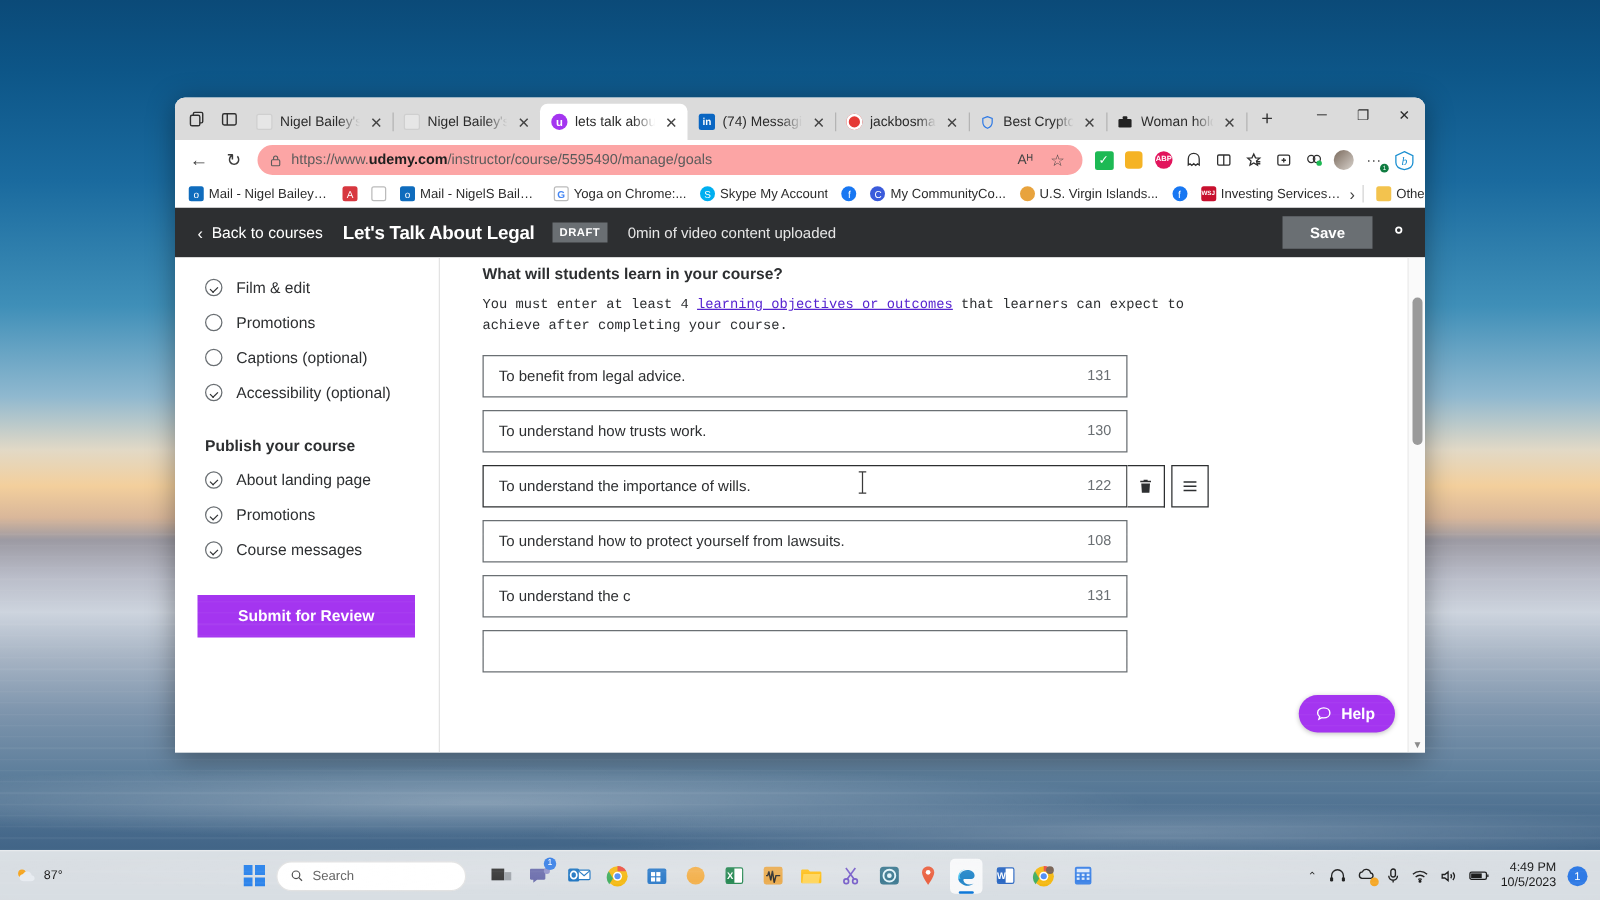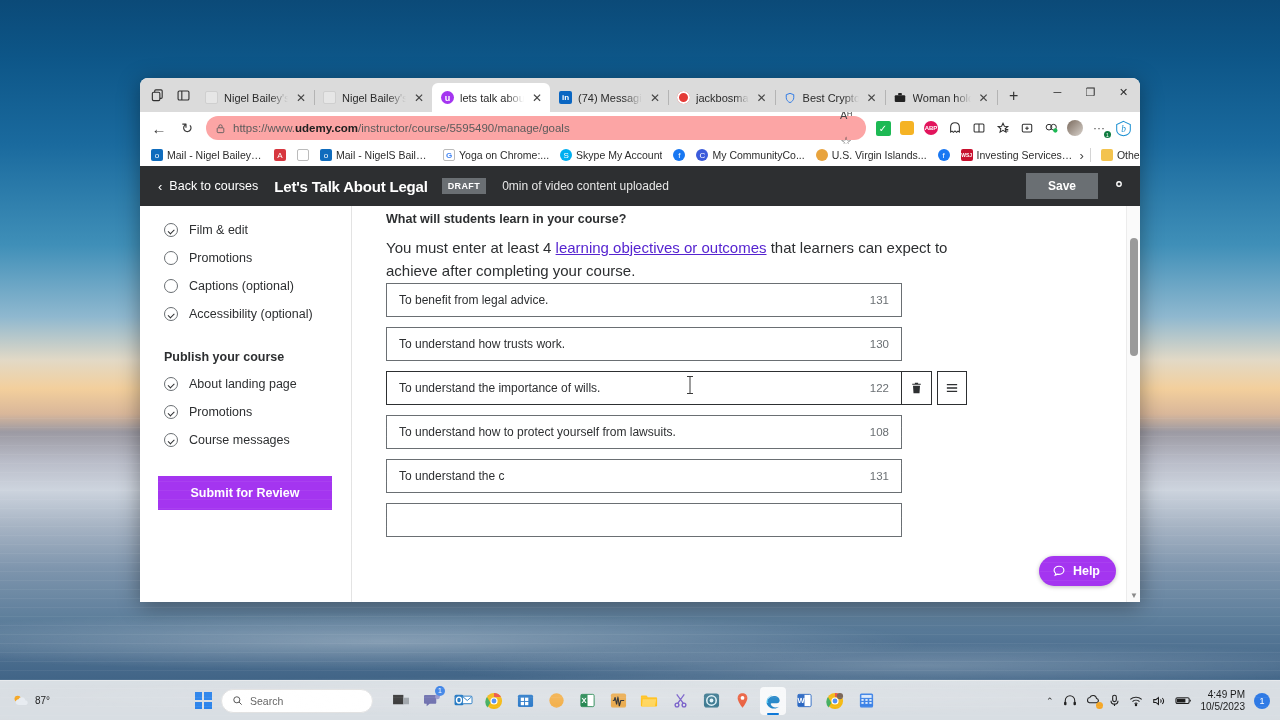--- a/index.html
+++ b/index.html
@@ -89,21 +89,21 @@
   
   .navbar { height: 32px; background: #ffffff; display: flex; align-items: center; padding: 0 6px; gap: 2px; }
   .navicon { width: 26px; height: 26px; display:flex; align-items:center; justify-content:center; color:#3a3a3a; flex:none; }
   .omnibox {
     flex: 1 1 auto; height: 24px; background: #fca5a5; border-radius: 12px;
     display: flex; align-items: center; gap: 7px; padding: 0 9px; min-width: 0;
     font-size: 11.5px; color: #5b5b5b; margin: 0 4px;
   }
   .omnibox .urltxt { white-space: nowrap; overflow: hidden; }
   .omnibox .urltxt b { color: #202020; font-weight: 700; }
-  .omni-right { margin-left: auto; display:flex; gap:4px; align-items:center;flex-direction:column; }
+  .omni-right { margin-left: auto; display:flex; gap:4px; align-items:center; }
   .ext { width: 22px; height: 22px; display:flex; align-items:center; justify-content:center; flex:none; }
 
   
   .bookmarks { height: 22px; background:#fff; display:flex; align-items:center; gap:3px; padding:0 7px; font-size:10.5px; color:#2c2c2c; }
   .bm { display:flex; align-items:center; gap:4px; padding: 0 4px; height:18px; white-space:nowrap; flex:none; }
   .bm .bmico { width:12px;height:12px;flex:none;border-radius:2px;display:flex;align-items:center;justify-content:center;font-size:8px;color:#fff;}
   .bm .bmtxt { max-width: 96px; overflow:hidden; text-overflow:ellipsis; }
   .bm-sep { margin-left:auto; display:flex; align-items:center; gap:6px; }
 
   
@@ -135,21 +135,21 @@
   .section-head { font-size:12.5px; font-weight:700; color:#2d2f31; margin: 22px 0 6px 0; }
   .submit-btn {
     margin: 22px 0 0 -6px; width: 174px; height:34px; background:#a435f0; color:#fff;
     font-size:12.5px; font-weight:700; border:none; display:flex;align-items:center;justify-content:center;
   }
 
   
   .main { flex: 1 1 auto; overflow:hidden; position: relative; padding: 0 0 16px 0; background:#fff;}
   .main-inner { padding: 6px 30px 0 34px; }
   .q-title { font-size: 12.5px; font-weight:700; color:#2d2f31; margin-bottom: 10px; }
-  .q-desc { font-size: 15px; color:#2d2f31; line-height:1.55; max-width: 582px; }
+  .q-desc { font-size: 11px; color:#2d2f31; line-height:1.55; max-width: 582px; margin-bottom: 14px; font-family: Liberation Mono, monospace;}
   .q-desc a { color:#5624d0; text-decoration: underline; }
   .row { display:flex; align-items:center; gap:0; margin-bottom: 10px; }
   .field {
     width: 516px; height: 34px; border:1px solid #6a6f73; background:#fff;
     display:flex; align-items:center; padding: 0 12px; font-size:12px; color:#2d2f31; flex:none;
   }
   .field .cnt { margin-left:auto; color:#6a6f73; font-size:11.5px;}
   .row.focused .field { border:1px solid #2d2f31; }
   .iconbtn { width:30px;height:34px;border:1px solid #6a6f73;border-left:none;display:flex;align-items:center;justify-content:center;background:#fff;flex:none;}
   .iconbtn + .iconbtn { margin-left: 5px; border-left:1px solid #6a6f73; }

